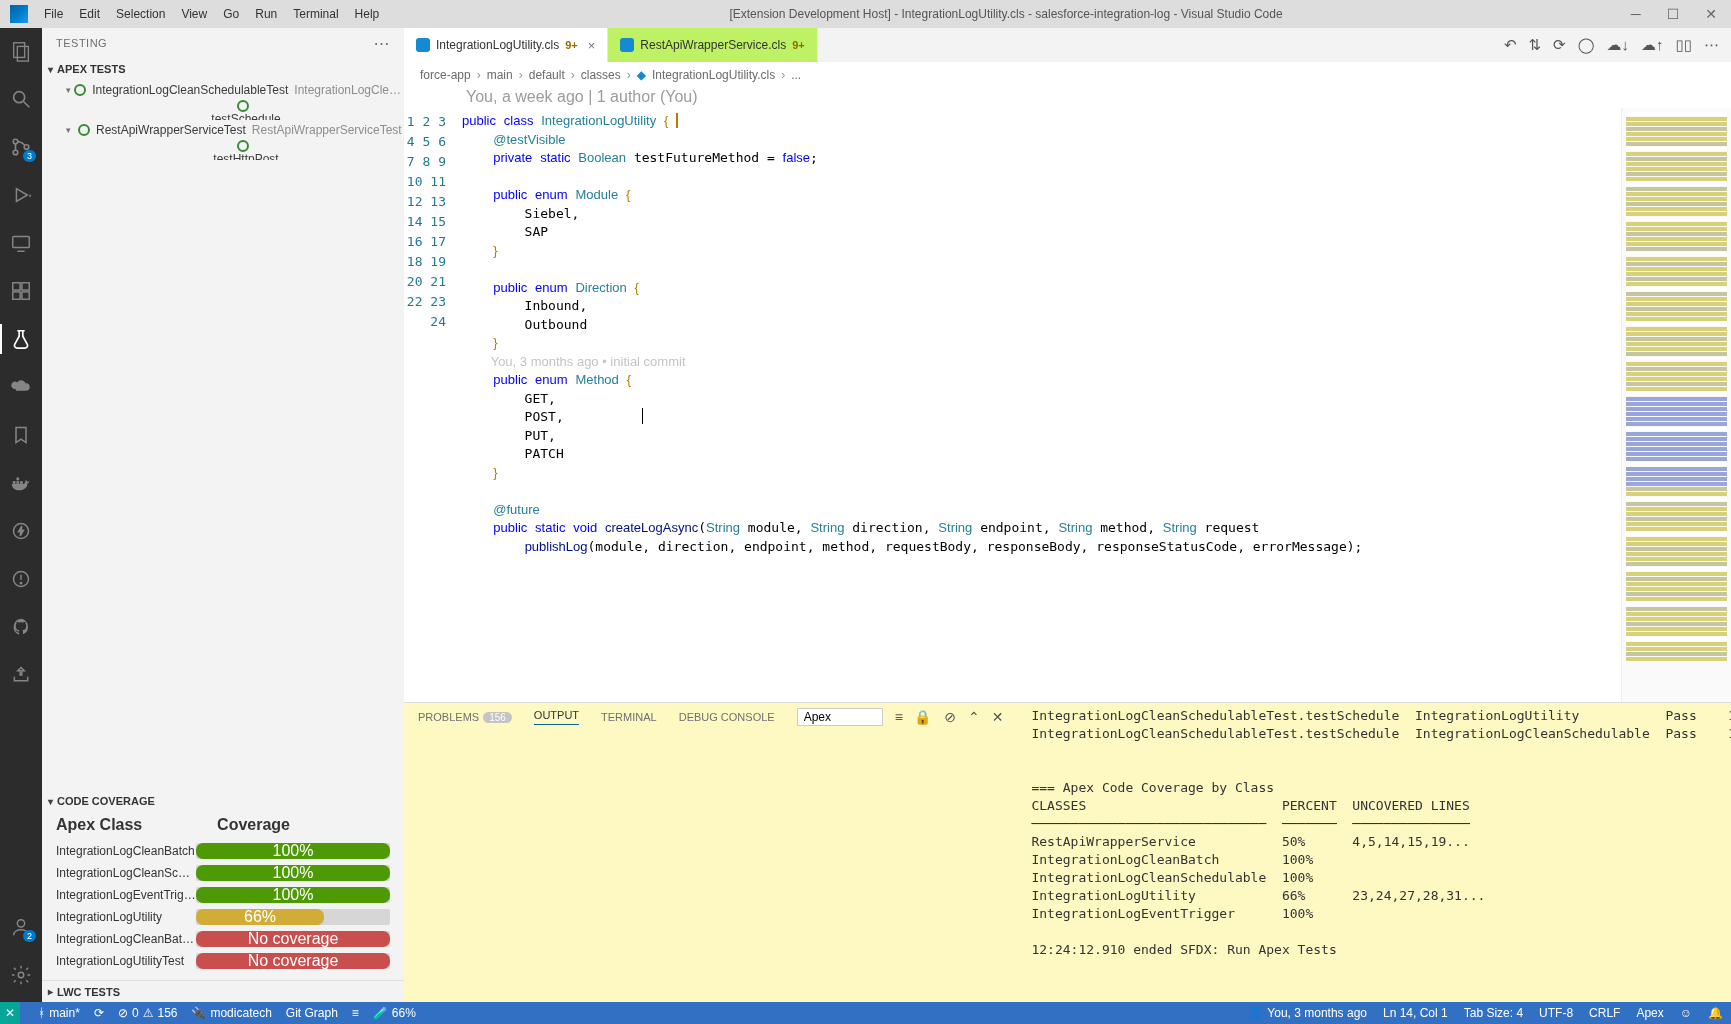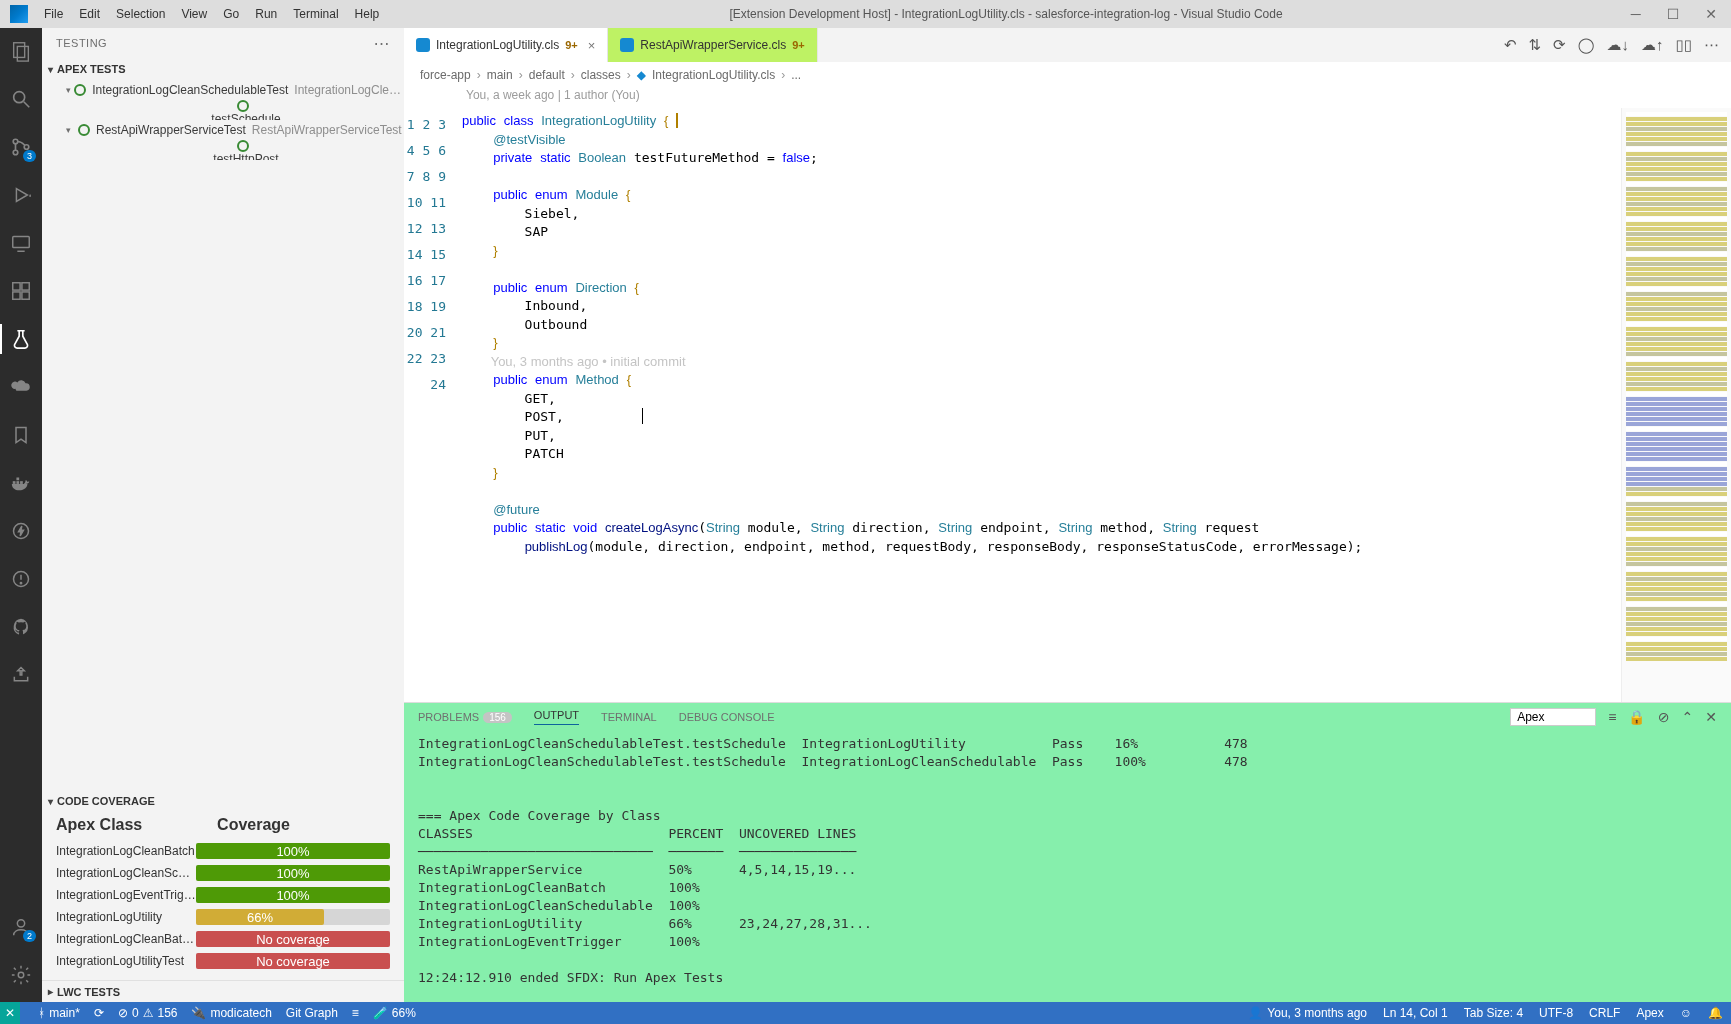--- a/index.html
+++ b/index.html
@@ -28,51 +28,51 @@
 .tree-row.child { padding-left:46px;flex-direction:column; }
 .tree-row .chev { width:12px; font-size:9px; color:#6f6f6f;}
 .tree-row .pass { width:12px; height:12px; border:2px solid #388a34; border-radius:50%; margin-right:6px; flex:none;}
 .tree-row .fade { color:#8e8e8e; margin-left:6px; overflow:hidden; text-overflow:ellipsis;}
 .cov-body { padding:4px 14px 8px 14px; }
 .cov-head { display:flex; font-weight:700; font-size:16px; color:#333; margin-bottom:6px;}
 .cov-head .c2 { margin-left:auto; padding-right:100px;}
 .cov-row { display:flex; align-items:center; height:22px; font-size:12px; color:#333;}
 .cov-row .name { width:140px; white-space:nowrap; overflow:hidden; text-overflow:ellipsis;}
 .cov-row .bar-wrap { flex:1; height:16px; background:#d6d6d6; border-radius:2px; position:relative;}
-.cov-row .bar { height:100%; border-radius:2px; background:#4e9a06; color:#fff; font-size:13px; display:flex; align-items:center; justify-content:center;}
+.cov-row .bar { height:100%; border-radius:7px; background:#4e9a06; color:#fff; font-size:16px; display:flex; align-items:center; justify-content:center;}
 .cov-row .bar.red { background:#c94f4f; }
 .cov-row .bar.yel { background:#d1ac36; }
 .editor-area { flex:1; display:flex; flex-direction:column; min-width:0; background:#fff;}
 .tabs { height:34px; background:#f3f3f3; display:flex; align-items:stretch; }
 .tab { display:flex; align-items:center; padding:0 12px; font-size:12px; color:#333; gap:6px; border-right:1px solid #e5e5e5; background:#bef264;}
 .tab.active { background:#fff; }
 .tab .apex-ico { width:14px; height:14px; background:#1589d1; border-radius:3px; display:inline-block;}
 .tab .mod { color:#9a6700; font-weight:bold; font-size:11px;}
 .tab .close { color:#777; font-size:13px; margin-left:4px;}
 .tabs .actions { margin-left:auto; display:flex; align-items:center; gap:12px; padding:0 12px; color:#555; font-size:15px;}
 .breadcrumb { height:26px; display:flex; align-items:center; padding:0 16px; font-size:12px; color:#6b6b6b; gap:6px;}
 .breadcrumb .sep { color:#999;}
-.author { height:20px; padding-left:62px; font-size:12px; color:#9c9c9c;}
+.author { height:20px; padding-left:62px; font-size:16px; color:#9c9c9c;}
 .code-wrap { flex:1; display:flex; min-height:0; position:relative;}
-.gutter { width:58px; text-align:right; padding-right:16px; font-family:Consolas,monospace; font-size:13px; color:#237893; line-height:26px; padding-top:4px;}
+.gutter { width:58px; text-align:right; padding-right:16px; font-family:Consolas,monospace; font-size:13px; color:#237893; line-height:20px; padding-top:4px;}
 .code { flex:1; font-family:Consolas,monospace; font-size:13px; color:#000; line-height:18.5px; padding-top:4px; white-space:pre; position:relative;}
 .kw { color:#0000ff; }
 .type { color:#267f99; }
 .lit { color:#0000ff; }
 .brace { color:#b08000; }
 .str { color:#001080; }
 .fade-c { color:#c4c4c4; }
 .line-hi { position:absolute; left:0; right:0; height:18.5px; background:#f3f3f3; border:1px solid #e0e0e0; z-index:-1;}
 .cursor { display:inline-block; width:1px; height:16px; background:#000; vertical-align:middle;}
 .minimap { width:110px; background:#fafafa; border-left:1px solid #eee; display:flex; flex-direction:column; padding:4px 4px; gap:1px;}
 .mm-line { height:4px; background:linear-gradient(90deg,#d9d07a,#d9d07a); }
 .mm-line.b { background:#c5c59e;}
 .mm-line.w { background:#fff;}
 .mm-line.bl{ background:#9aa5d8;}
-.panel { height:300px; border-top:1px solid #ddd; display:flex; flex-direction:column; background:#86efac;}
+.panel { height:300px; border-top:1px solid #ddd; display:flex; flex-direction:row; background:#fef9c3;}
 .panel-tabs { height:28px; display:flex; align-items:center; padding:0 14px; gap:22px; font-size:11px; color:#6f6f6f;}
 .panel-tabs .pt { cursor:default; }
 .panel-tabs .pt.active { color:#333; border-bottom:1px solid #0e639c; padding-bottom:3px;}
 .panel-tabs .badge2 { background:#c4c4c4; color:#fff; border-radius:8px; padding:0 6px; font-size:10px; margin-left:4px;}
 .panel-tabs .right { margin-left:auto; display:flex; align-items:center; gap:12px; color:#555; font-size:14px;}
 .panel-tabs select { font-size:12px; border:1px solid #ccc; padding:1px 50px 1px 6px; background:#fff; -webkit-appearance:none; appearance:none;}
 .panel-body { flex:1; overflow:auto; font-family:Consolas,monospace; font-size:13px; color:#333; padding:4px 14px; white-space:pre; line-height:18px;}
 .status-bar { height:22px; background:#3170c3; color:#fff; display:flex; align-items:center; font-size:12px; padding:0 8px; gap:14px;}
 .status-bar .sb-item { display:flex; align-items:center; gap:4px;}
 .status-bar .right { margin-left:auto; display:flex; gap:16px;}

